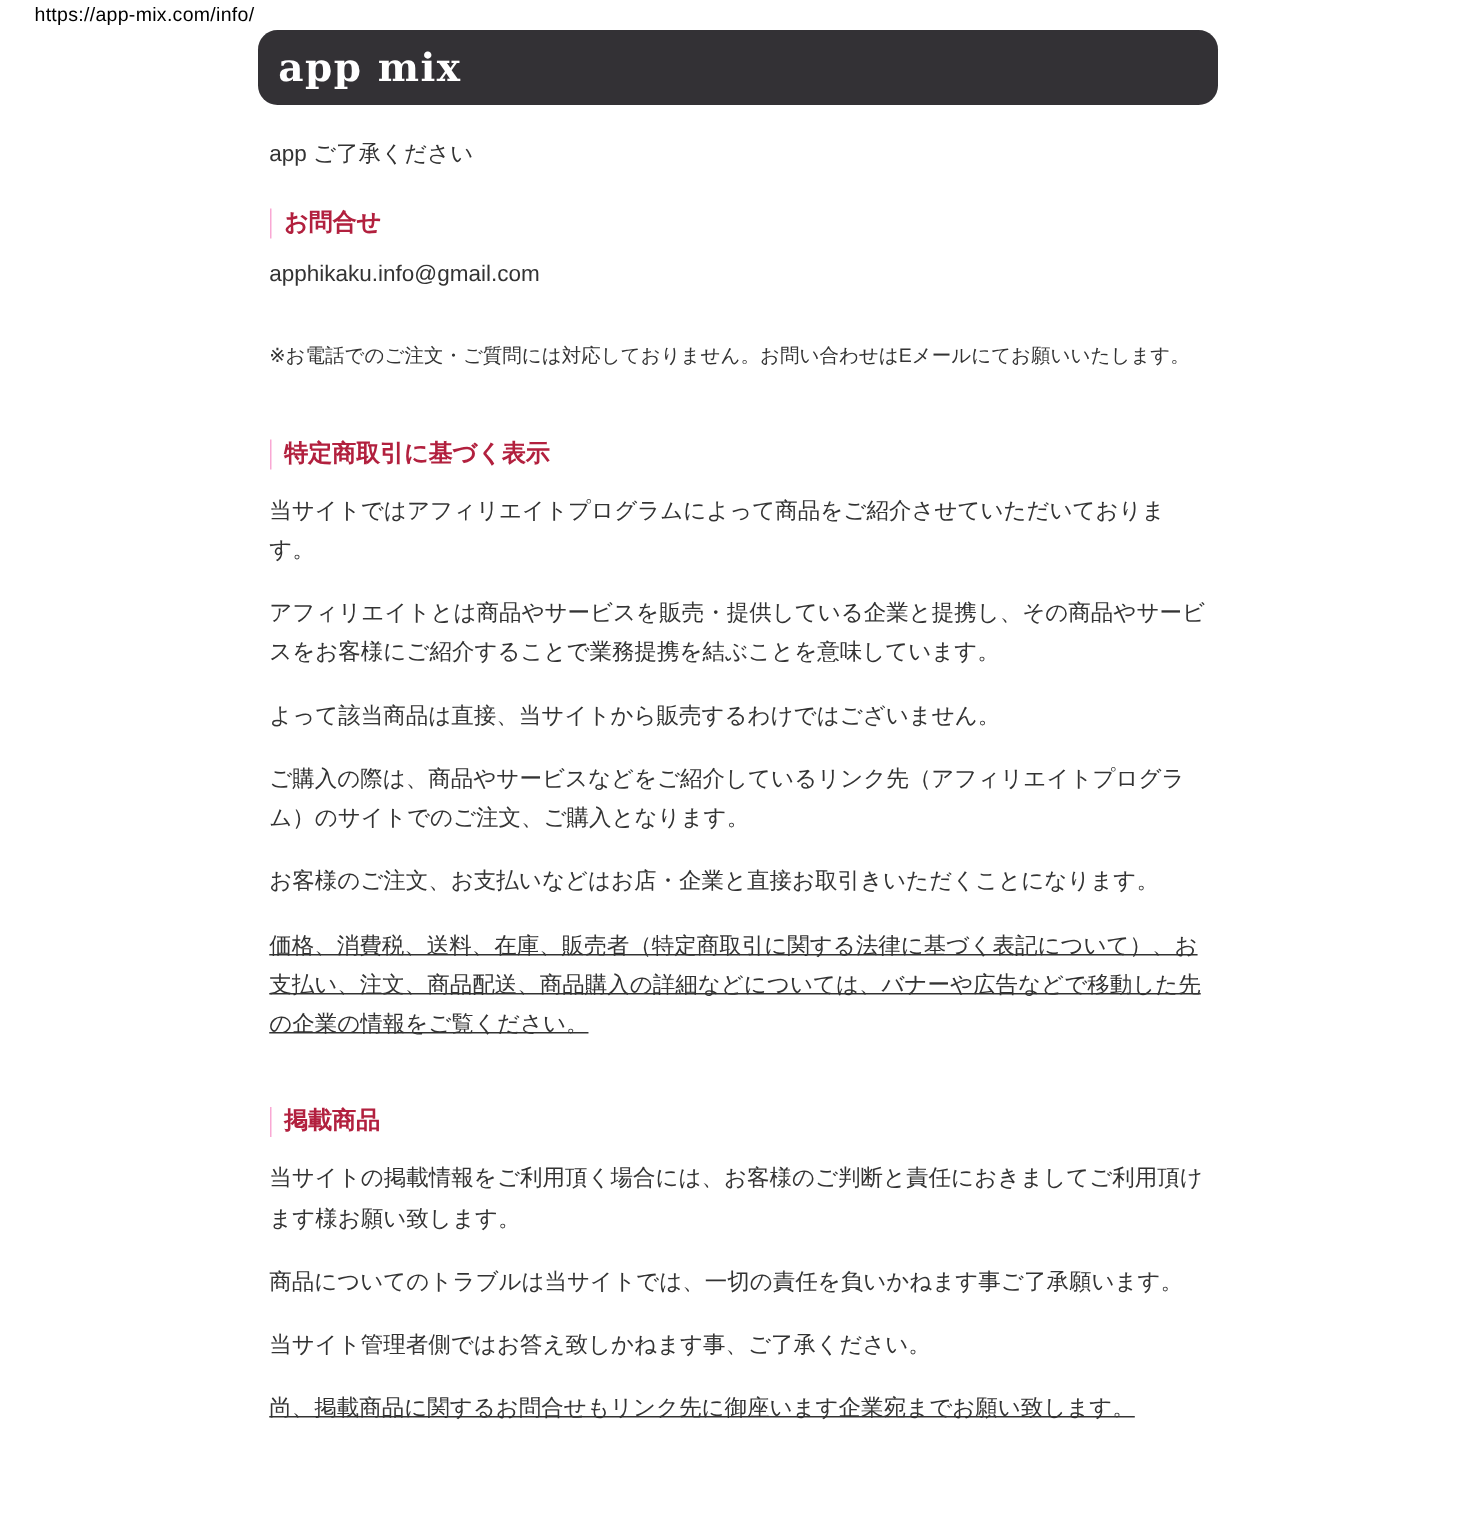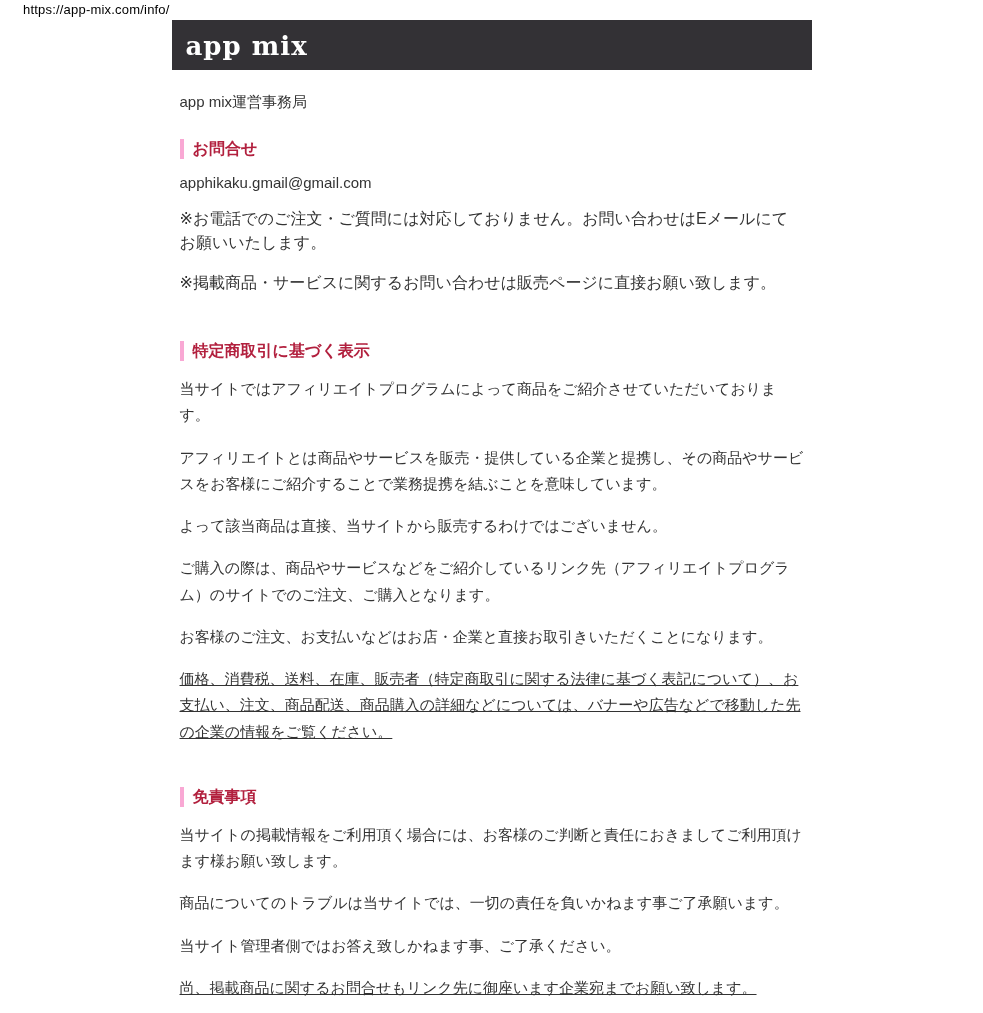--- a/index.html
+++ b/index.html
@@ -29,54 +29,55 @@
     padding-top: 20px;
     box-sizing: border-box;
   }
   .site-header {
     background: #333135;
     height: 50px;
     display: flex;
     align-items: center;
     padding: 0 14px;
     box-sizing: border-box;
+    border-radius: 13px;
   }
   .site-title {
     color: #ffffff;
     font-family: "DejaVu Serif", "Liberation Serif", serif;
     font-weight: bold;
     font-size: 26px;
     letter-spacing: 1px;
     line-height: 1;
     padding-top: 2px;
   }
   .content {
     padding: 0 8px;
   }
   .intro {
     margin: 23px 0 27px;
     font-size: 15px;
   }
   .section-heading {
     color: #b2203e;
-    border-left: 4px solid #f9a8d4;
+    border-left: 1px solid #f9a8d4;
     padding-left: 9px;
     font-size: 16px;
     font-weight: bold;
     line-height: 1.25;
     margin: 0 0 15px 0;
   }
   .contact-section { margin-bottom: 46px; }
   .contact-email {
     font-size: 15px;
     margin: 0 0 4px 0;
   }
   .contact-note {
-    font-size: 16px;
-    margin: 16px 0 0 0;
+    font-size: 13px;
+    margin: 36px 0 0 0;
     line-height: 1.5;
   }
   .text-section { margin-bottom: 42px; }
   .body-text {
     font-size: 15px;
     line-height: 1.75;
     margin: 0 0 16px 0;
   }
   .body-text:last-child { margin-bottom: 0; text-decoration: underline; }
 </style>
@@ -86,41 +87,40 @@
 <div class="url-label">https://app-mix.com/info/</div>
 
 <div class="page">
 
   <header class="site-header">
     <span class="site-title">app mix</span>
   </header>
 
   <main class="content">
 
-    <p class="intro">app mix運営事務局</p>
+    <p class="intro">app ご了承ください</p>
 
     <section class="contact-section">
       <h2 class="section-heading">お問合せ</h2>
-      <p class="contact-email">apphikaku.gmail@gmail.com</p>
+      <p class="contact-email">apphikaku.info@gmail.com</p>
       <p class="contact-note">※お電話でのご注文・ご質問には対応しておりません。お問い合わせはEメールにてお願いいたします。</p>
-      <p class="contact-note">※掲載商品・サービスに関するお問い合わせは販売ページに直接お願い致します。</p>
     </section>
 
     <section class="text-section">
       <h2 class="section-heading">特定商取引に基づく表示</h2>
       <p class="body-text">当サイトではアフィリエイトプログラムによって商品をご紹介させていただいております。</p>
       <p class="body-text">アフィリエイトとは商品やサービスを販売・提供している企業と提携し、その商品やサービスをお客様にご紹介することで業務提携を結ぶことを意味しています。</p>
       <p class="body-text">よって該当商品は直接、当サイトから販売するわけではございません。</p>
       <p class="body-text">ご購入の際は、商品やサービスなどをご紹介しているリンク先（アフィリエイトプログラム）のサイトでのご注文、ご購入となります。</p>
       <p class="body-text">お客様のご注文、お支払いなどはお店・企業と直接お取引きいただくことになります。</p>
       <p class="body-text">価格、消費税、送料、在庫、販売者（特定商取引に関する法律に基づく表記について）、お支払い、注文、商品配送、商品購入の詳細などについては、バナーや広告などで移動した先の企業の情報をご覧ください。</p>
     </section>
 
     <section class="text-section">
-      <h2 class="section-heading">免責事項</h2>
+      <h2 class="section-heading">掲載商品</h2>
       <p class="body-text">当サイトの掲載情報をご利用頂く場合には、お客様のご判断と責任におきましてご利用頂けます様お願い致します。</p>
       <p class="body-text">商品についてのトラブルは当サイトでは、一切の責任を負いかねます事ご了承願います。</p>
       <p class="body-text">当サイト管理者側ではお答え致しかねます事、ご了承ください。</p>
       <p class="body-text">尚、掲載商品に関するお問合せもリンク先に御座います企業宛までお願い致します。</p>
     </section>
 
   </main>
 </div>
 
 </body></html>

